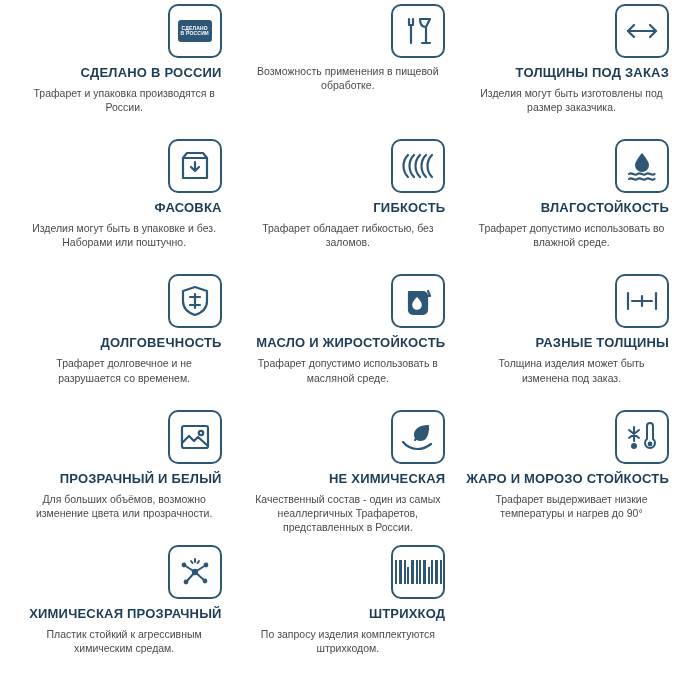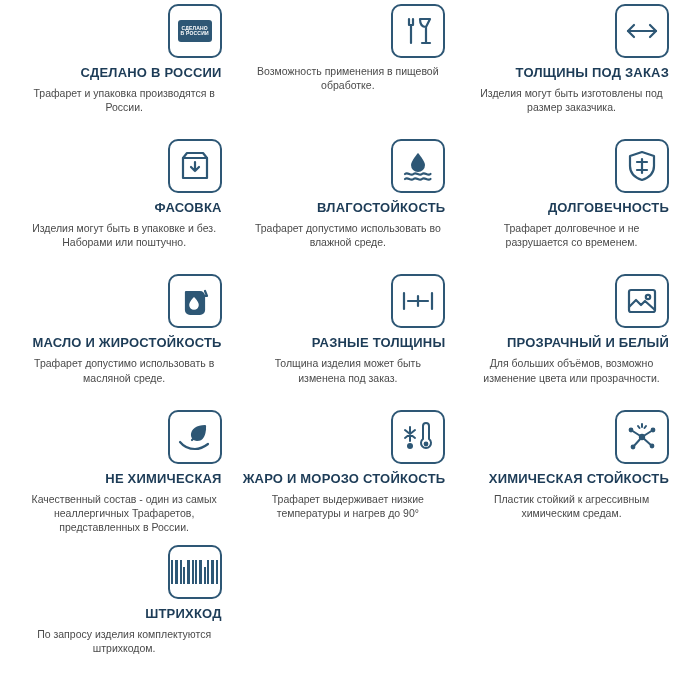--- a/index.html
+++ b/index.html
@@ -146,20 +146,33 @@
       <svg width="32" height="34" viewBox="0 0 32 34" fill="none" stroke="#2e5775" stroke-width="2.2" stroke-linecap="round" stroke-linejoin="round">
         <path d="M4 9 h24 v20 H4 z"></path>
         <path d="M4 9 L8 4 h16 l4 5"></path>
         <path d="M16 13 v9 M12 18 l4 4 4-4"></path>
       </svg>
     </div>
     <div class="feature-title">ФАСОВКА</div>
     <div class="feature-desc">Изделия могут быть в упаковке и без. Наборами или поштучно.</div>
   </div>
 
+  <div class="feature">
+    <div class="icon-box">
+      <svg width="34" height="30" viewBox="0 0 34 30" fill="none" stroke="#2e5775" stroke-width="2.2" stroke-linecap="round">
+        <path d="M7 4 C1 10 1 20 7 26"></path>
+        <path d="M13 4 C7 10 7 20 13 26"></path>
+        <path d="M19 4 C13 10 13 20 19 26"></path>
+        <path d="M25 4 C19 10 19 20 25 26"></path>
+        <path d="M31 4 C25 10 25 20 31 26"></path>
+      </svg>
+    </div>
+    <div class="feature-title">ГИБКОСТЬ</div>
+    <div class="feature-desc">Трафарет обладает гибкостью, без заломов.</div>
+  </div>
 
   <div class="feature">
     <div class="icon-box">
       <svg width="34" height="32" viewBox="0 0 34 32" fill="none" stroke="#2e5775" stroke-width="2.2" stroke-linecap="round" stroke-linejoin="round">
         <path d="M17 3 C17 3 10 11 10 15 a7 7 0 0 0 14 0 C24 11 17 3 17 3 z" fill="#2e5775" stroke="none"></path>
         <path d="M4 24 c3-2.5 5.5 2.5 8.5 0 s5.5 2.5 8.5 0 s5.5 2.5 8.5 0"></path>
         <path d="M4 29 c3-2.5 5.5 2.5 8.5 0 s5.5 2.5 8.5 0 s5.5 2.5 8.5 0"></path>
       </svg>
     </div>
     <div class="feature-title">ВЛАГОСТОЙКОСТЬ</div>
@@ -245,21 +258,21 @@
       <svg width="34" height="32" viewBox="0 0 34 32" fill="none" stroke="#2e5775" stroke-width="2" stroke-linecap="round" stroke-linejoin="round">
         <circle cx="17" cy="16" r="3.2" fill="#2e5775" stroke="none"></circle>
         <circle cx="6" cy="9" r="2.4" fill="#2e5775" stroke="none"></circle>
         <circle cx="28" cy="9" r="2.4" fill="#2e5775" stroke="none"></circle>
         <circle cx="8" cy="26" r="2.4" fill="#2e5775" stroke="none"></circle>
         <circle cx="27" cy="25" r="2.4" fill="#2e5775" stroke="none"></circle>
         <path d="M17 16 L6 9 M17 16 L28 9 M17 16 L8 26 M17 16 L27 25"></path>
         <path d="M17 3 v3 M13 5 l1.5 2 M21 5 l-1.5 2"></path>
       </svg>
     </div>
-    <div class="feature-title">ХИМИЧЕСКАЯ СТОЙКОСТЬ</div>
+    <div class="feature-title">ХИМИЧЕСКАЯ ПРОЗРАЧНЫЙ</div>
     <div class="feature-desc">Пластик стойкий к агрессивным химическим средам.</div>
   </div>
 
   <div class="feature">
     <div class="icon-box">
       <div class="bar-strip">
         <i></i>
           <i class="w"></i>
           <i></i>
           <i class="s"></i>

